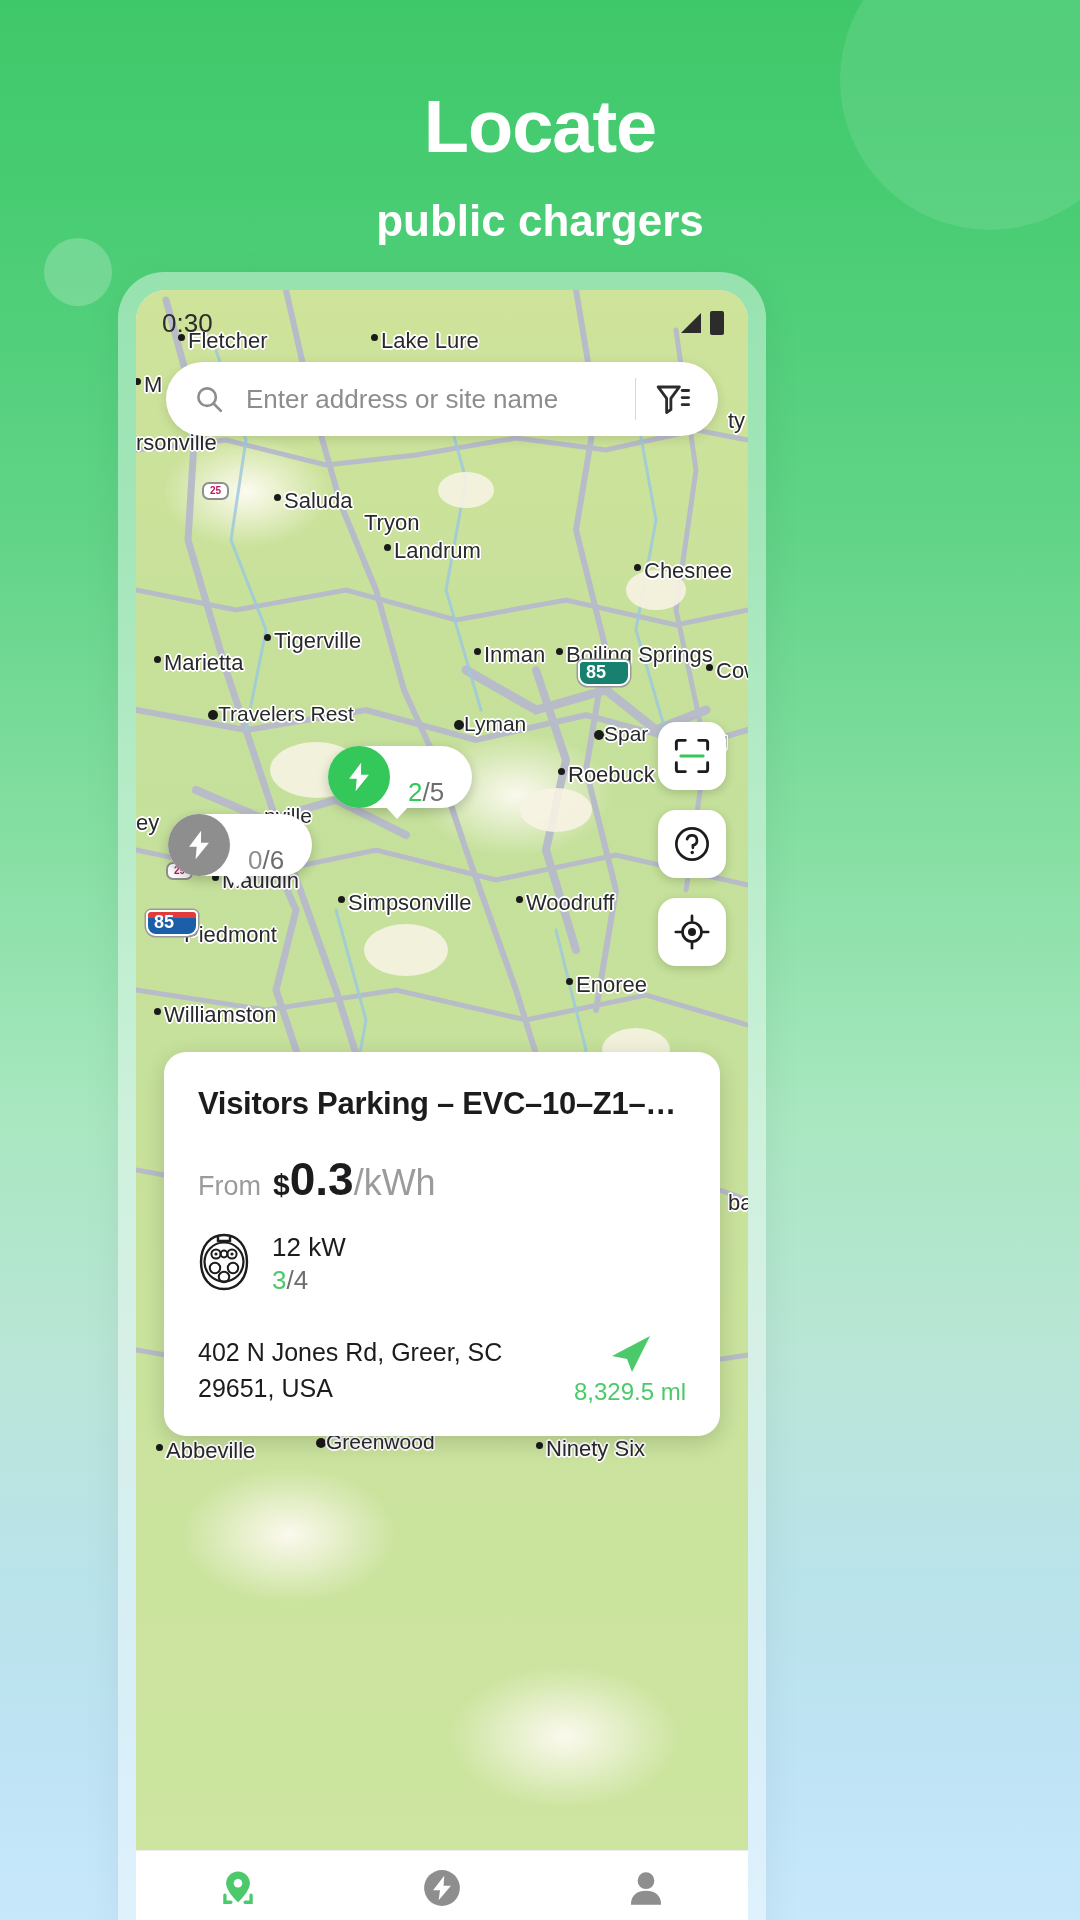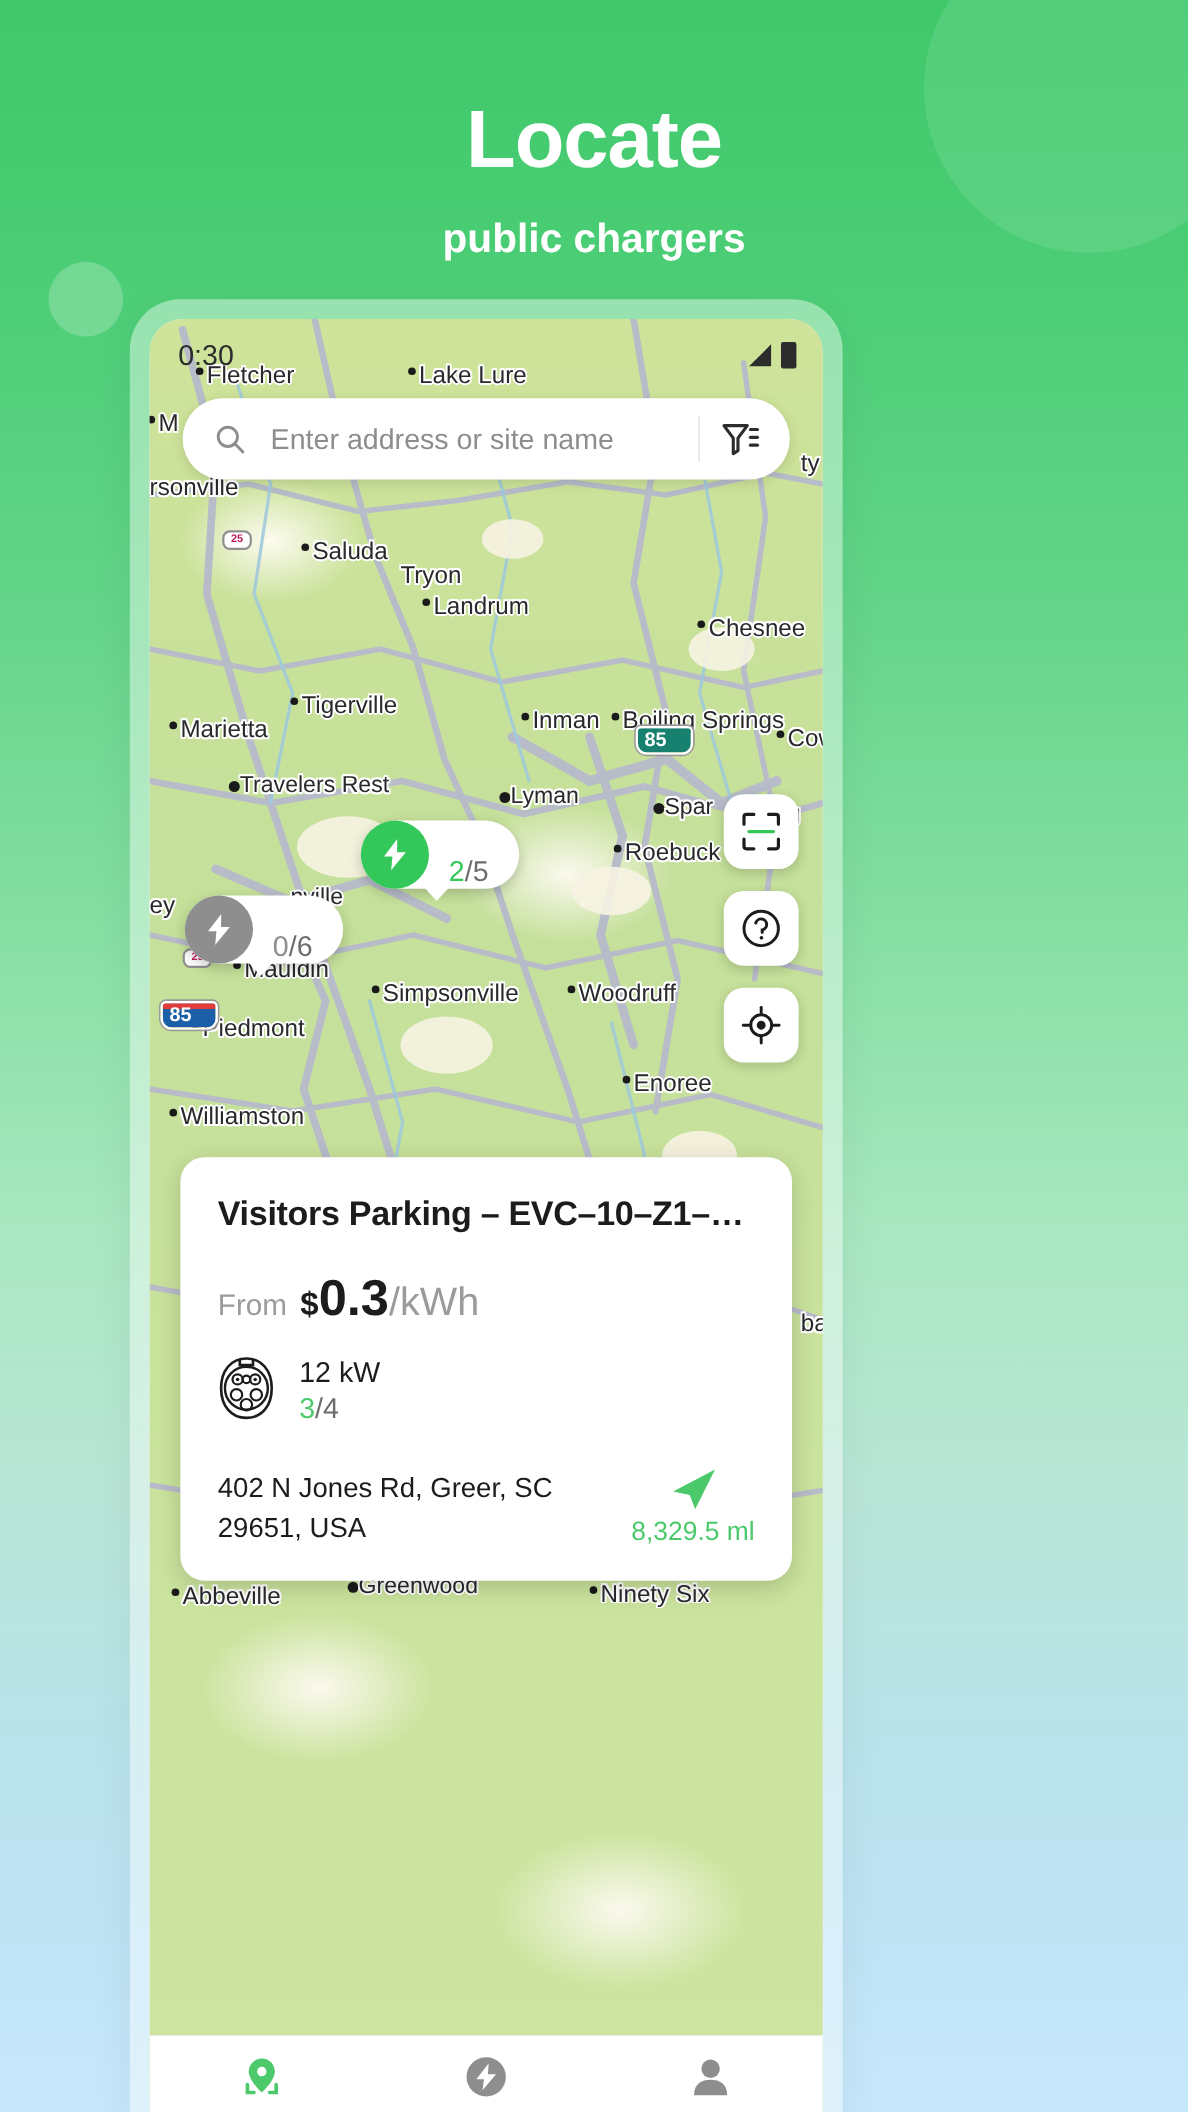--- a/index.html
+++ b/index.html
@@ -46,21 +46,21 @@
     color: #ffffff;
     font-size: 74px;
     font-weight: 700;
     letter-spacing: -1px;
   }
   .subhead {
     position: absolute;
     top: 196px; left: 0; right: 0;
     text-align: center;
     color: #ffffff;
-    font-size: 37px;
+    font-size: 44px;
     font-weight: 700;
   }
 
   
   .phone-frame {
     position: absolute;
     left: 118px; top: 272px;
     width: 648px; height: 1700px;
     background: rgba(255,255,255,0.42);
     border-radius: 46px 46px 0 0;

